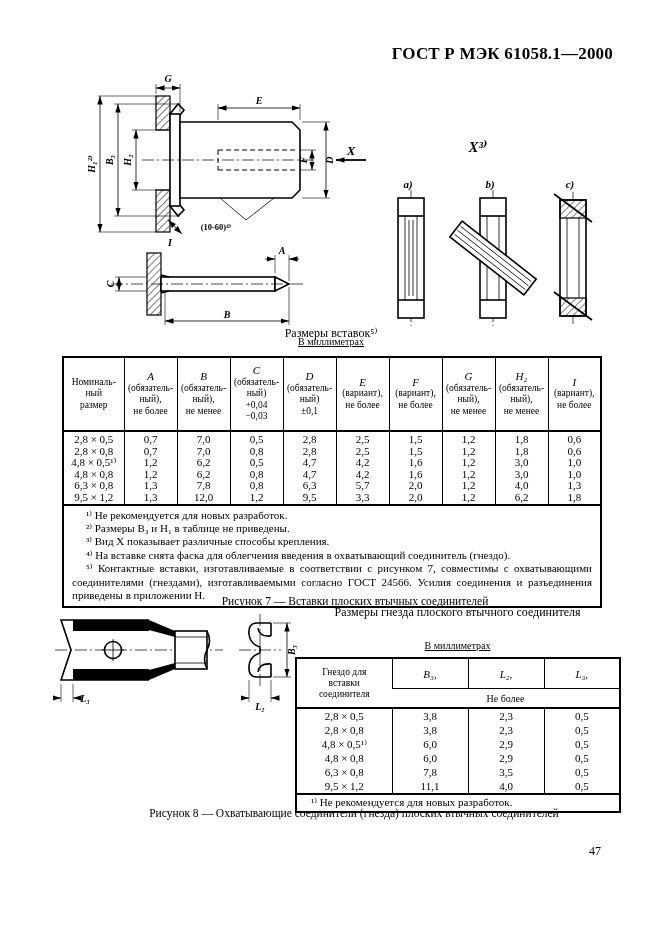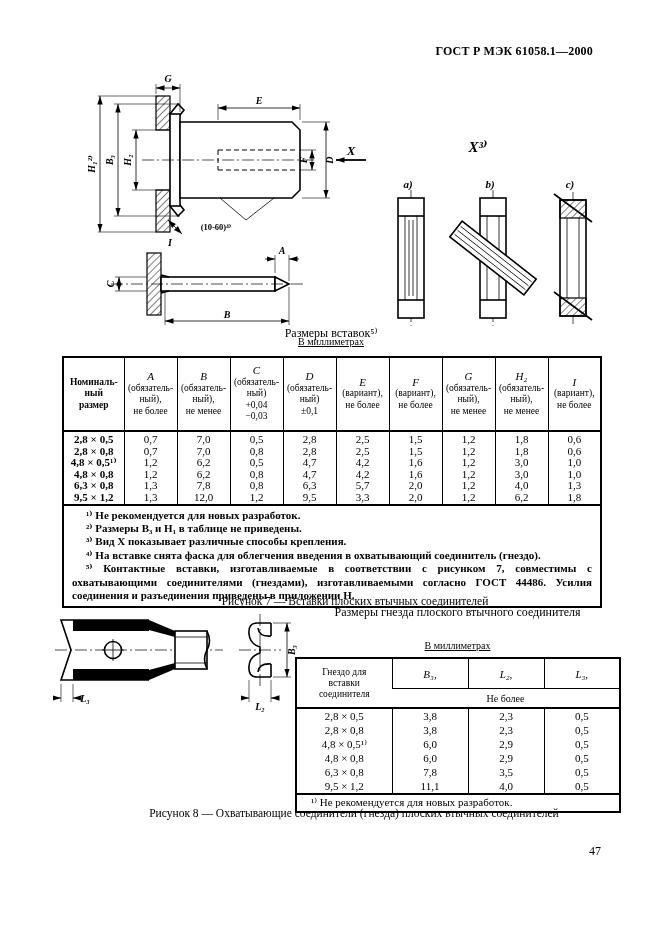--- a/index.html
+++ b/index.html
@@ -2,30 +2,30 @@
 <html><head>
 <meta charset="utf-8">
 <style>
   html,body { margin:0; padding:0; }
   body {
     width:661px; height:936px; background:#ffffff; color:#000;
     font-family:"Liberation Serif","DejaVu Serif",serif;
     position:relative; overflow:hidden;
   }
   .abs { position:absolute; }
-  .gost-header { top:44px; right:68px; font-weight:bold; font-size:12px; letter-spacing:.2px; }
+  .gost-header { top:44px; right:48px; font-weight:bold; font-size:17px; letter-spacing:.2px; }
   .tbl-title { font-size:12px; text-align:center; }
   .units { font-size:10px; text-align:center;text-decoration:underline; }
   .figcap { font-size:11.5px; text-align:center;padding-left:24px; }
   .pagenum { top:844px; right:60px; font-size:12px; }
 
   table { border-collapse:collapse; background:#fff; }
   .t1 { width:538px; table-layout:fixed; border:2px solid #000; }
   .t1 th, .t1 td { border-left:1px solid #000; }
-  .t1 th:first-child, .t1 td:first-child { border-left:none;font-weight:bold; }
+  .t1 th:first-child, .t1 td:first-child { border-left:none; }
   .t1 thead th {
     border-bottom:2px solid #000; height:70px; vertical-align:middle;
     text-align:center; font-weight:normal; font-size:9.5px; line-height:11.5px; padding:1px 0;
   }
   .sym { font-style:italic; font-size:11px; display:block; }
   .desc { display:block; white-space:pre-line; }
   .t1 tbody.data td { font-size:11px; line-height:11.6px; text-align:center; padding:0; }
   .t1 tbody.data tr:first-child td { padding-top:2px; }
   .t1 .fnote td { border-top:2px solid #000; padding:3px 8px 4px; font-size:11px; }
   .fnote p { margin:0; text-indent:14px; text-align:justify; line-height:13.4px; }
@@ -344,21 +344,21 @@
           <td>1,8</td>
     </tr>
   </tbody>
   <tbody class="fnote">
     <tr>
       <td colspan="10">
         <p>¹⁾ Не рекомендуется для новых разработок.</p>
         <p>²⁾ Размеры B₃ и H₁ в таблице не приведены.</p>
         <p>³⁾ Вид X показывает различные способы крепления.</p>
         <p>⁴⁾ На вставке снята фаска для облегчения введения в охватывающий соединитель (гнездо).</p>
-        <p>⁵⁾ Контактные вставки, изготавливаемые в соответствии с рисунком 7, совместимы с охватывающими соединителями (гнездами), изготавливаемыми согласно ГОСТ 44486. Усилия соединения и разъединения приведены в приложении Н.</p>
+        <p>⁵⁾ Контактные вставки, изготавливаемые в соответствии с рисунком 7, совместимы с охватывающими соединителями (гнездами), изготавливаемыми согласно ГОСТ 24566. Усилия соединения и разъединения приведены в приложении Н.</p>
       </td>
     </tr>
   </tbody>
 </table>
 </div>
 
 <div class="abs figcap" style="left:62px;top:595px;width:538px">Рисунок 7 — Вставки плоских втычных соединителей</div>
 
 <svg style="left:55px;top:610px" width="250" height="125" viewBox="0 0 250 125">
   <defs>

